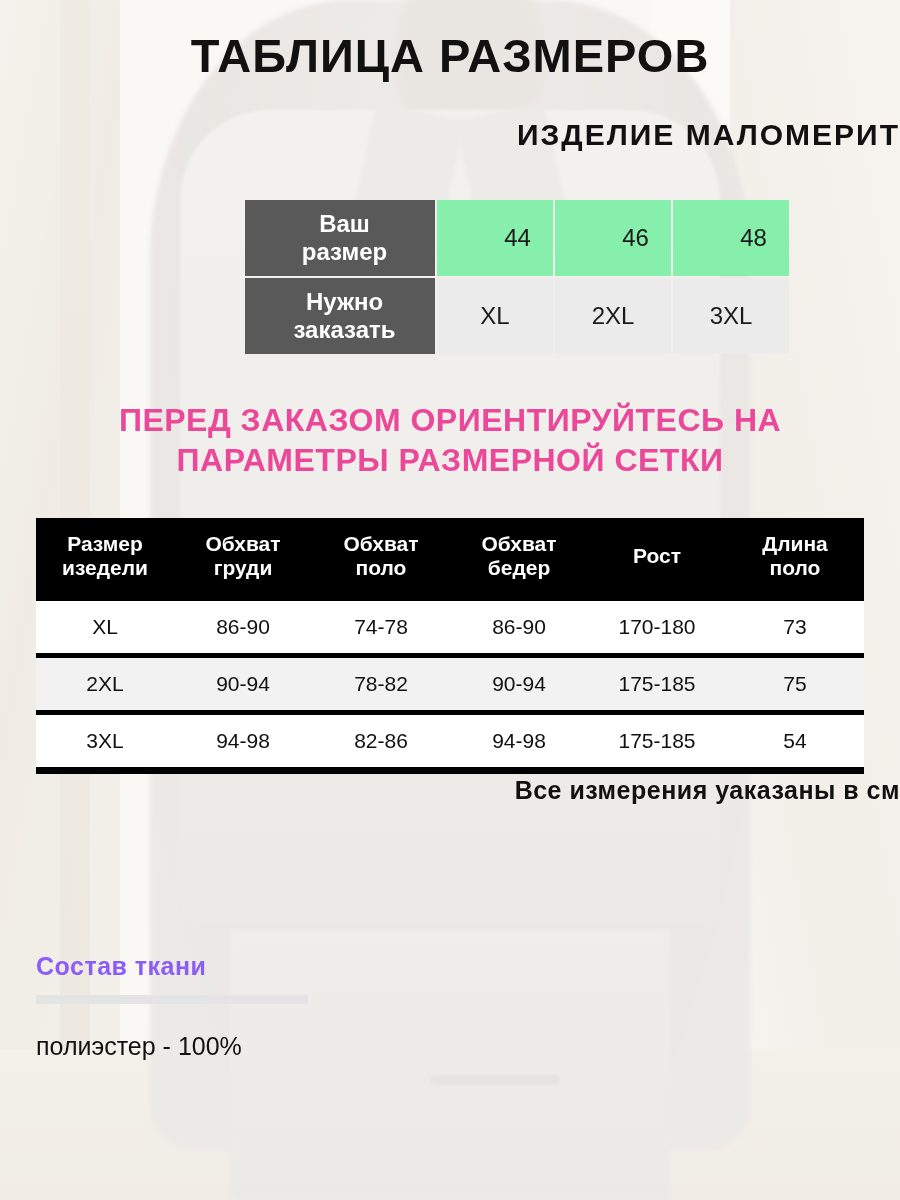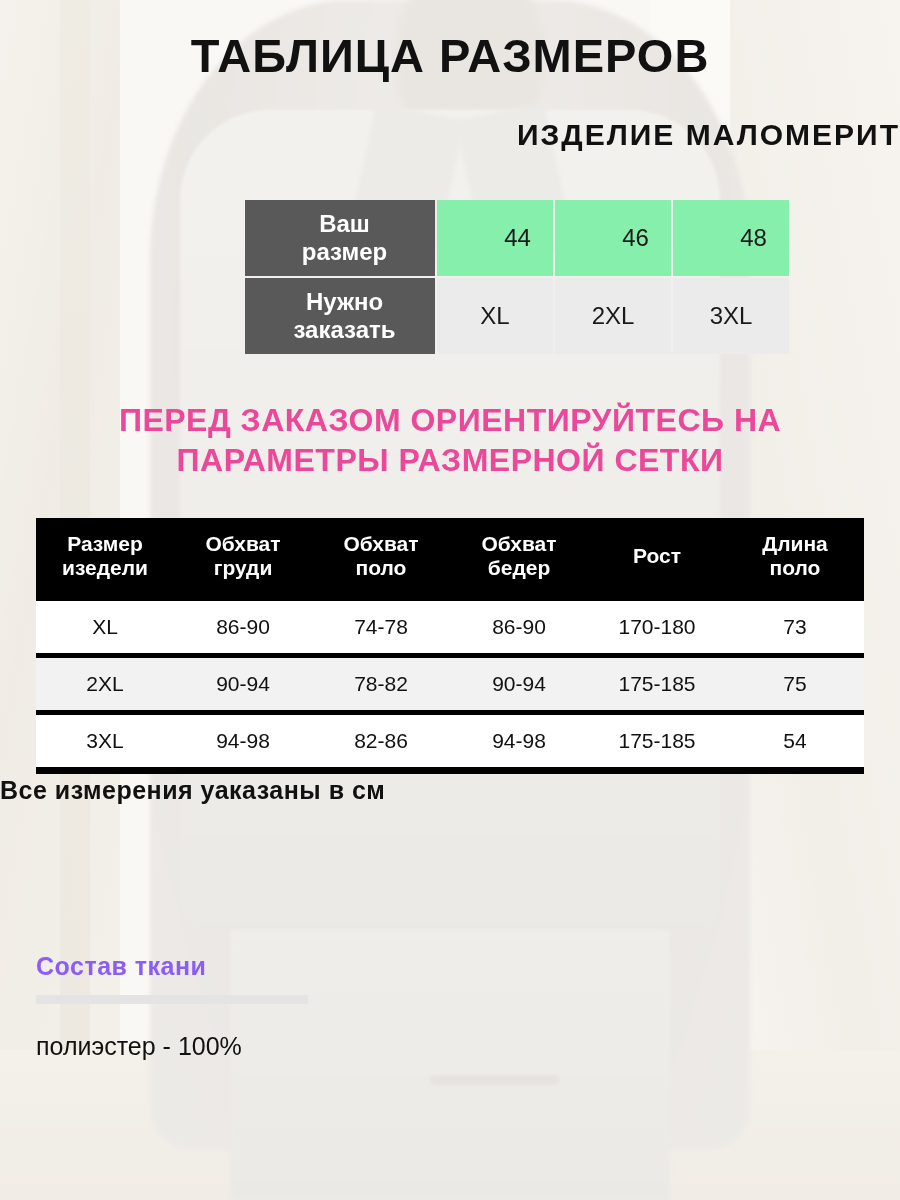--- a/index.html
+++ b/index.html
@@ -230,21 +230,21 @@
     border-top: 5px solid #000;
     border-bottom: 5px solid #000;
   }
   table.grid tr.r-alt td { background: #f2f2f2; }
   table.grid tr.last td { border-bottom: 7px solid #000; }
 
   .note {
     position: absolute;
     top: 776px;
     left: 0; right: 0;
-    text-align: left;
+    text-align: right;
     font-size: 25px;
     font-weight: 700;
     letter-spacing: .5px;
     color: #111;
   }
 
   
   .fabric-title {
     position: absolute;
     top: 952px;

